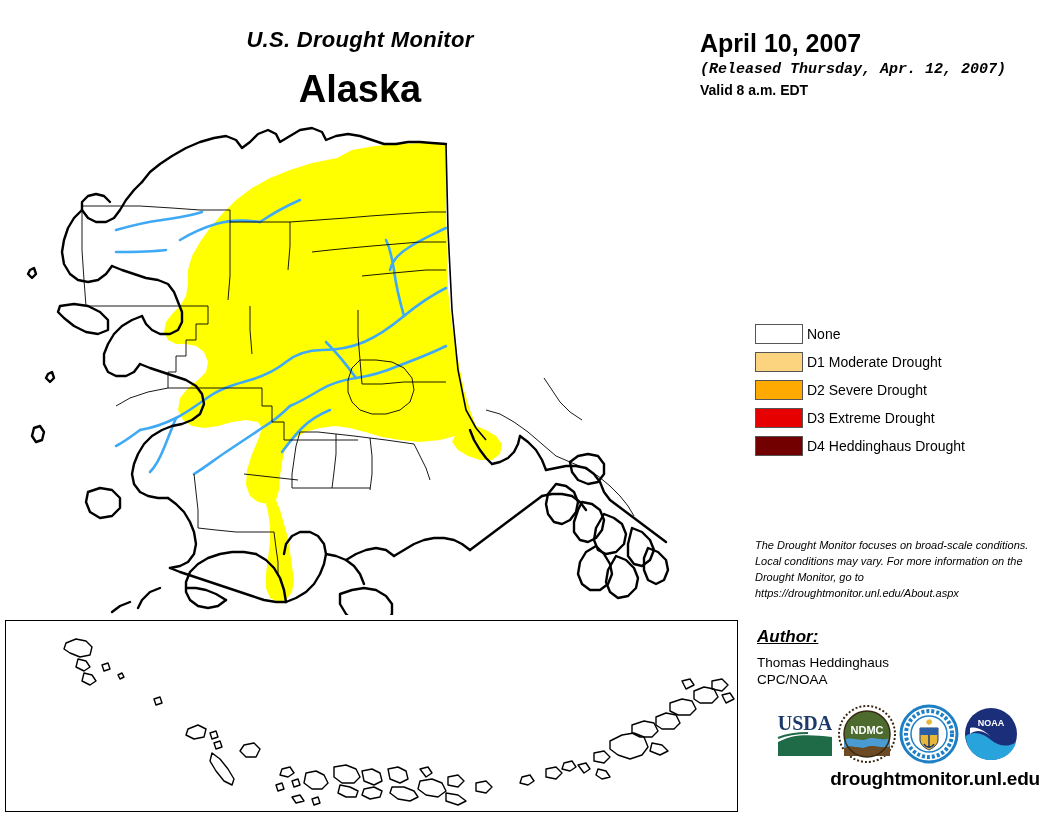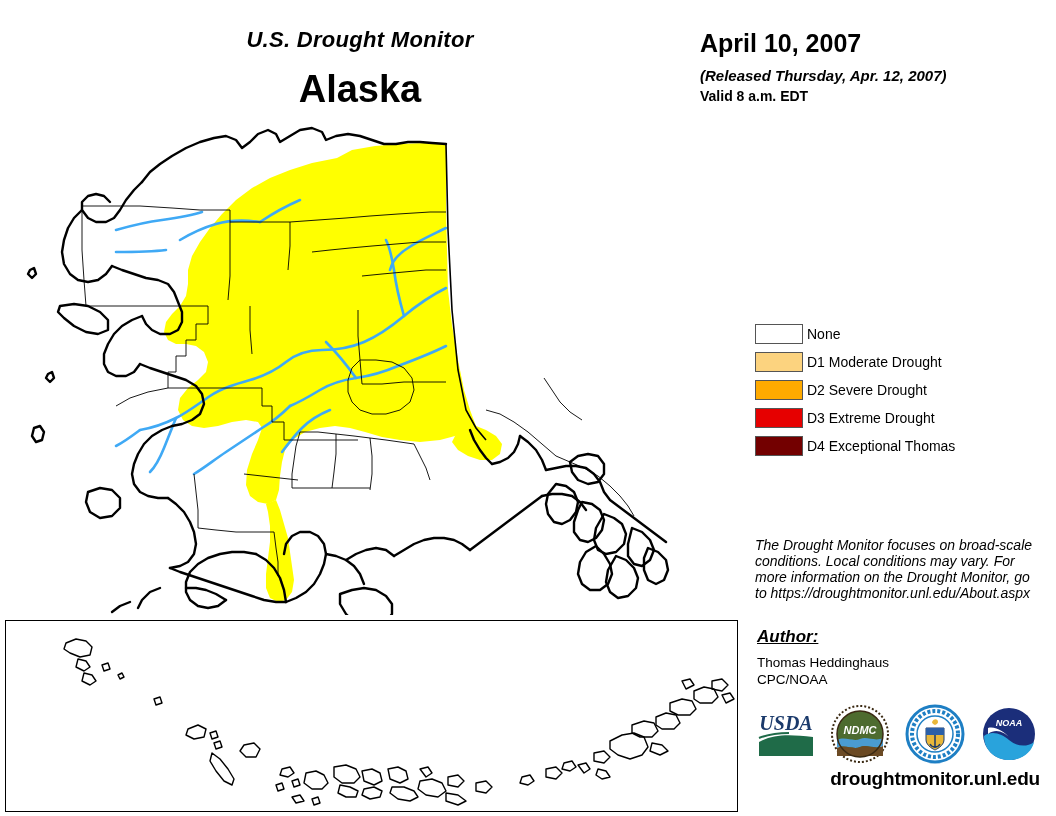--- a/index.html
+++ b/index.html
@@ -48,21 +48,22 @@
   #date-main {
     font-size: 25px;
     font-weight: bold;
     line-height: 30px;
   }
   #date-released {
     font-size: 15px;
     font-weight: bold;
     font-style: italic;
     line-height: 20px;
-    margin-top: 8px;
+    margin-top: 2px;
+    font-family: Liberation Mono, monospace;
   }
   #date-valid {
     font-size: 14px;
     font-weight: bold;
     line-height: 19px;
     margin-top: 1px;
   }
 
   
   #map-main {
@@ -118,21 +119,21 @@
     line-height: 18px;
     white-space: nowrap;
   }
 
   
   #disclaimer {
     position: absolute;
     left: 755px;
     top: 537px;
     width: 280px;
-    font-size: 14px;
+    font-size: 11px;
     font-style: italic;
     line-height: 16px;
   }
 
   
   #author-block {
     position: absolute;
     left: 757px;
     top: 626px;
     width: 280px;
@@ -152,22 +153,21 @@
 
   
   #logo-row {
     position: absolute;
     left: 755px;
     top: 703px;
     width: 285px;
     height: 62px;
     display: flex;
     align-items: center;
-    justify-content: space-between;
-    font-style: italic;
+    justify-content: center;
   }
   .logo { width: 62px; height: 60px; flex: 0 0 auto; }
 
   #site-url {
     position: absolute;
     left: 755px;
     top: 768px;
     width: 285px;
     text-align: right;
     font-size: 19px;
@@ -446,21 +446,21 @@
   <div class="legend-row">
     <span class="legend-swatch" style="background-color: rgb(255, 170, 0);"></span>
     <span class="legend-label">D2 Severe Drought</span>
   </div>
   <div class="legend-row">
     <span class="legend-swatch" style="background-color: rgb(230, 0, 0);"></span>
     <span class="legend-label">D3 Extreme Drought</span>
   </div>
   <div class="legend-row">
     <span class="legend-swatch" style="background-color: rgb(115, 0, 0);"></span>
-    <span class="legend-label">D4 Exceptional Thomas</span>
+    <span class="legend-label">D4 Heddinghaus Drought</span>
   </div>
 </div>
 
 <div id="disclaimer">The Drought Monitor focuses on broad-scale conditions. Local conditions may vary. For more information on the Drought Monitor, go to https://droughtmonitor.unl.edu/About.aspx</div>
 
 <div id="author-block">
   <div id="author-heading">Author:</div>
   <div class="author-line">Thomas Heddinghaus</div>
   <div class="author-line">CPC/NOAA</div>
 </div>

